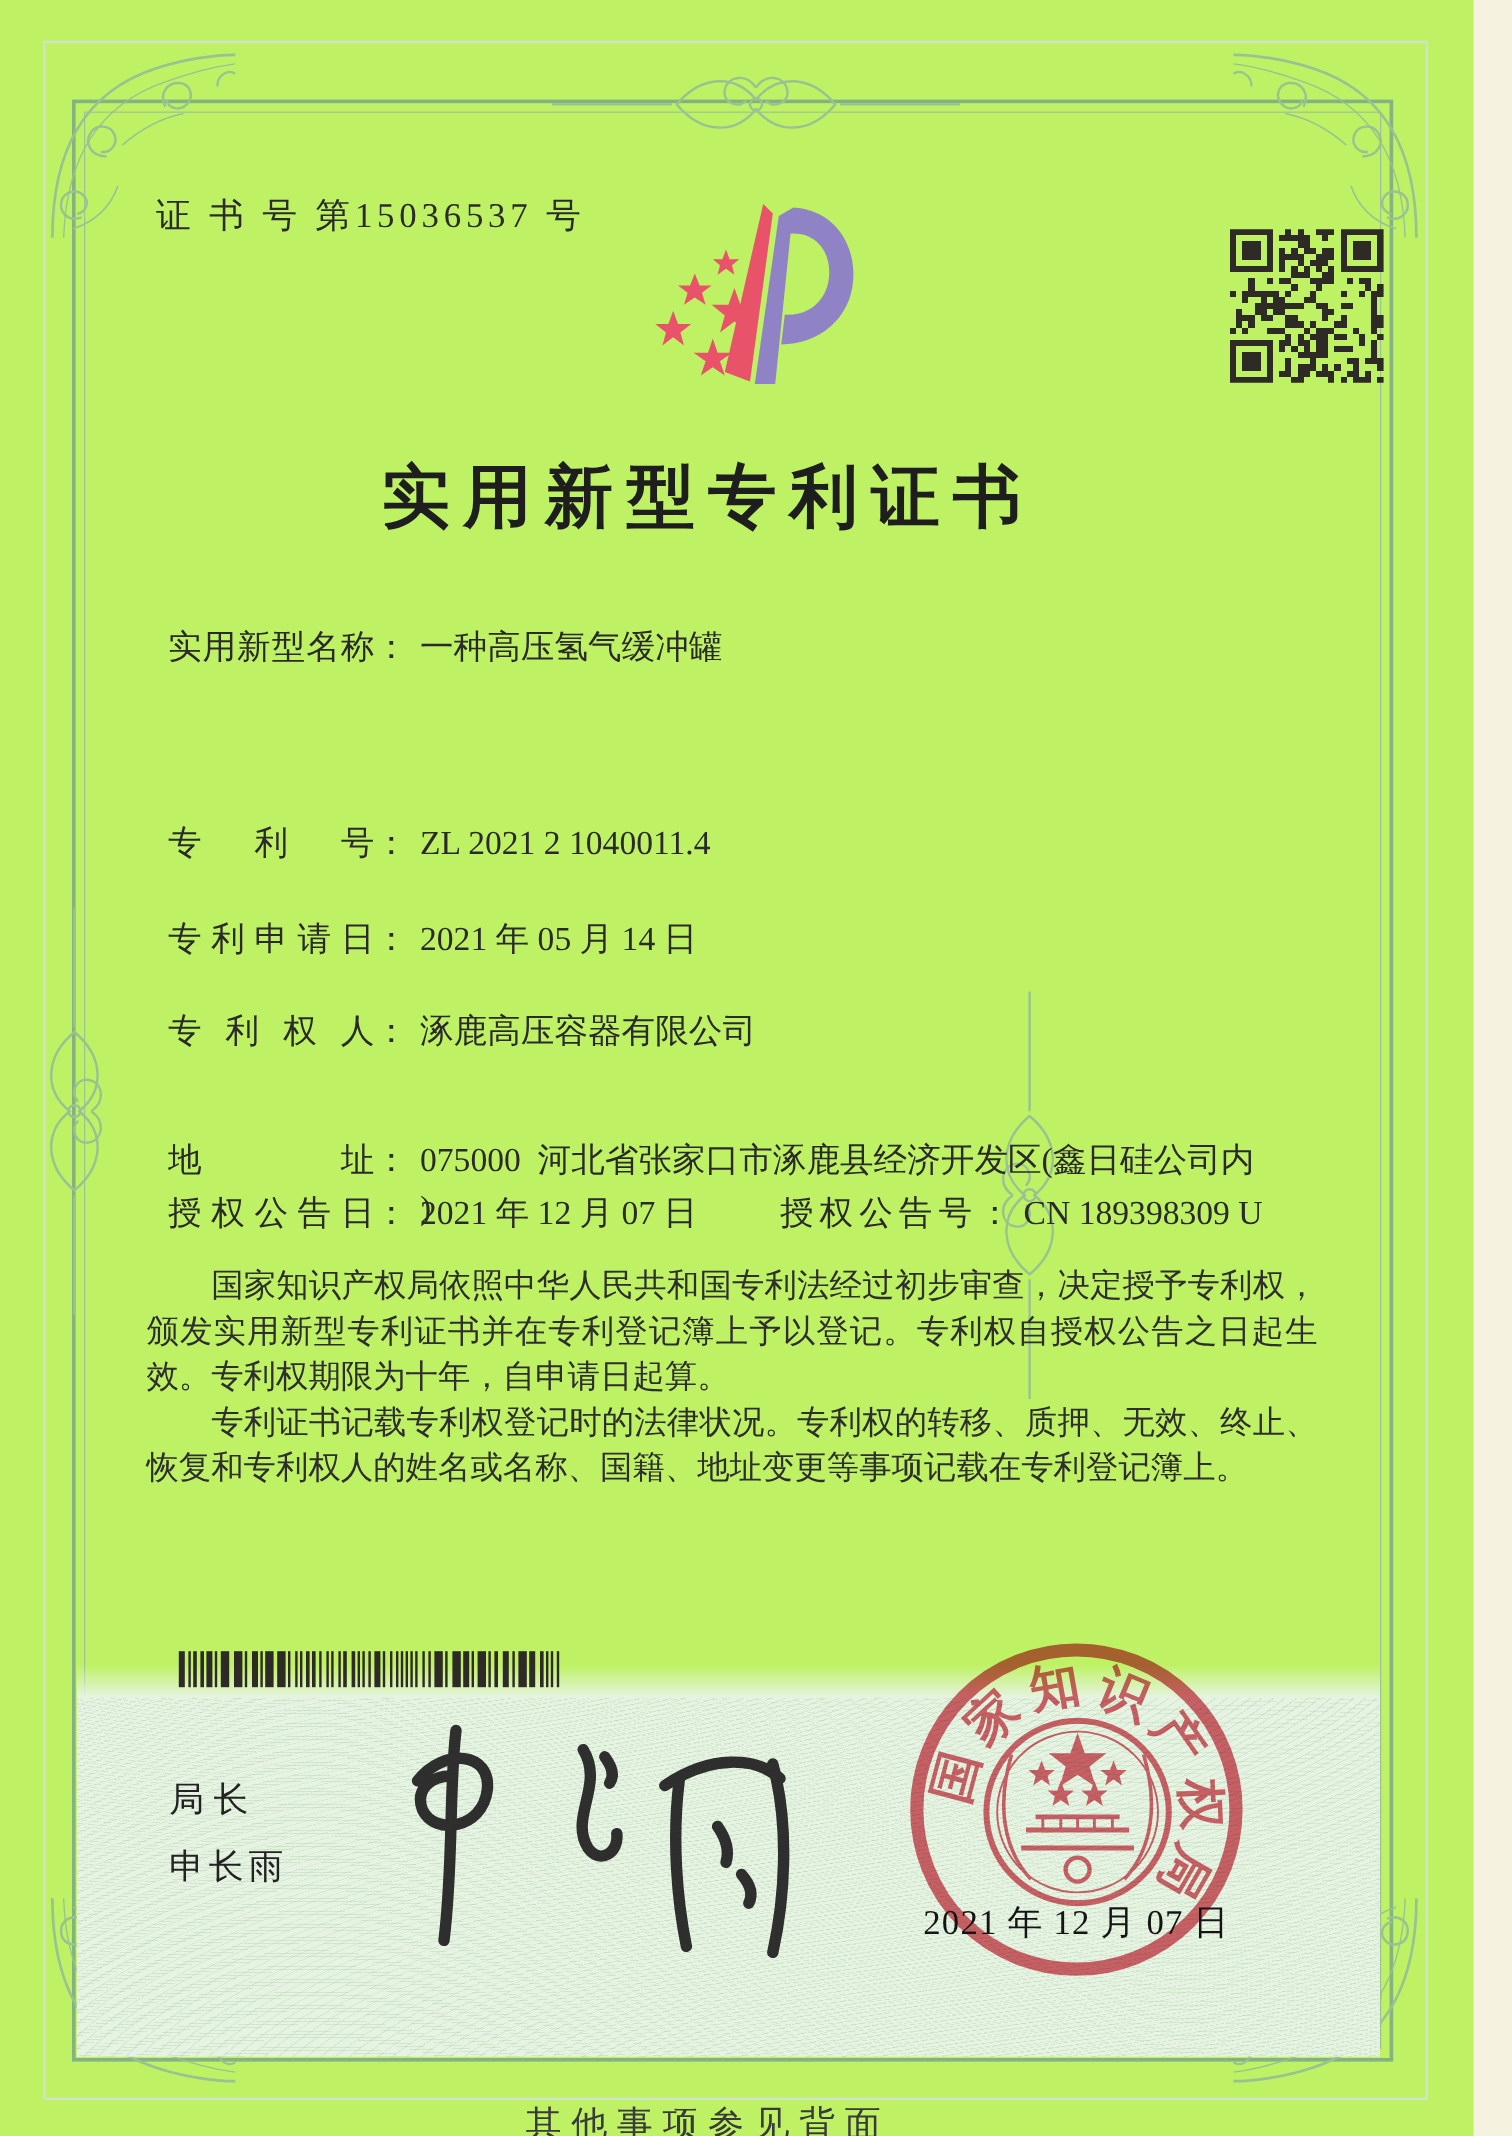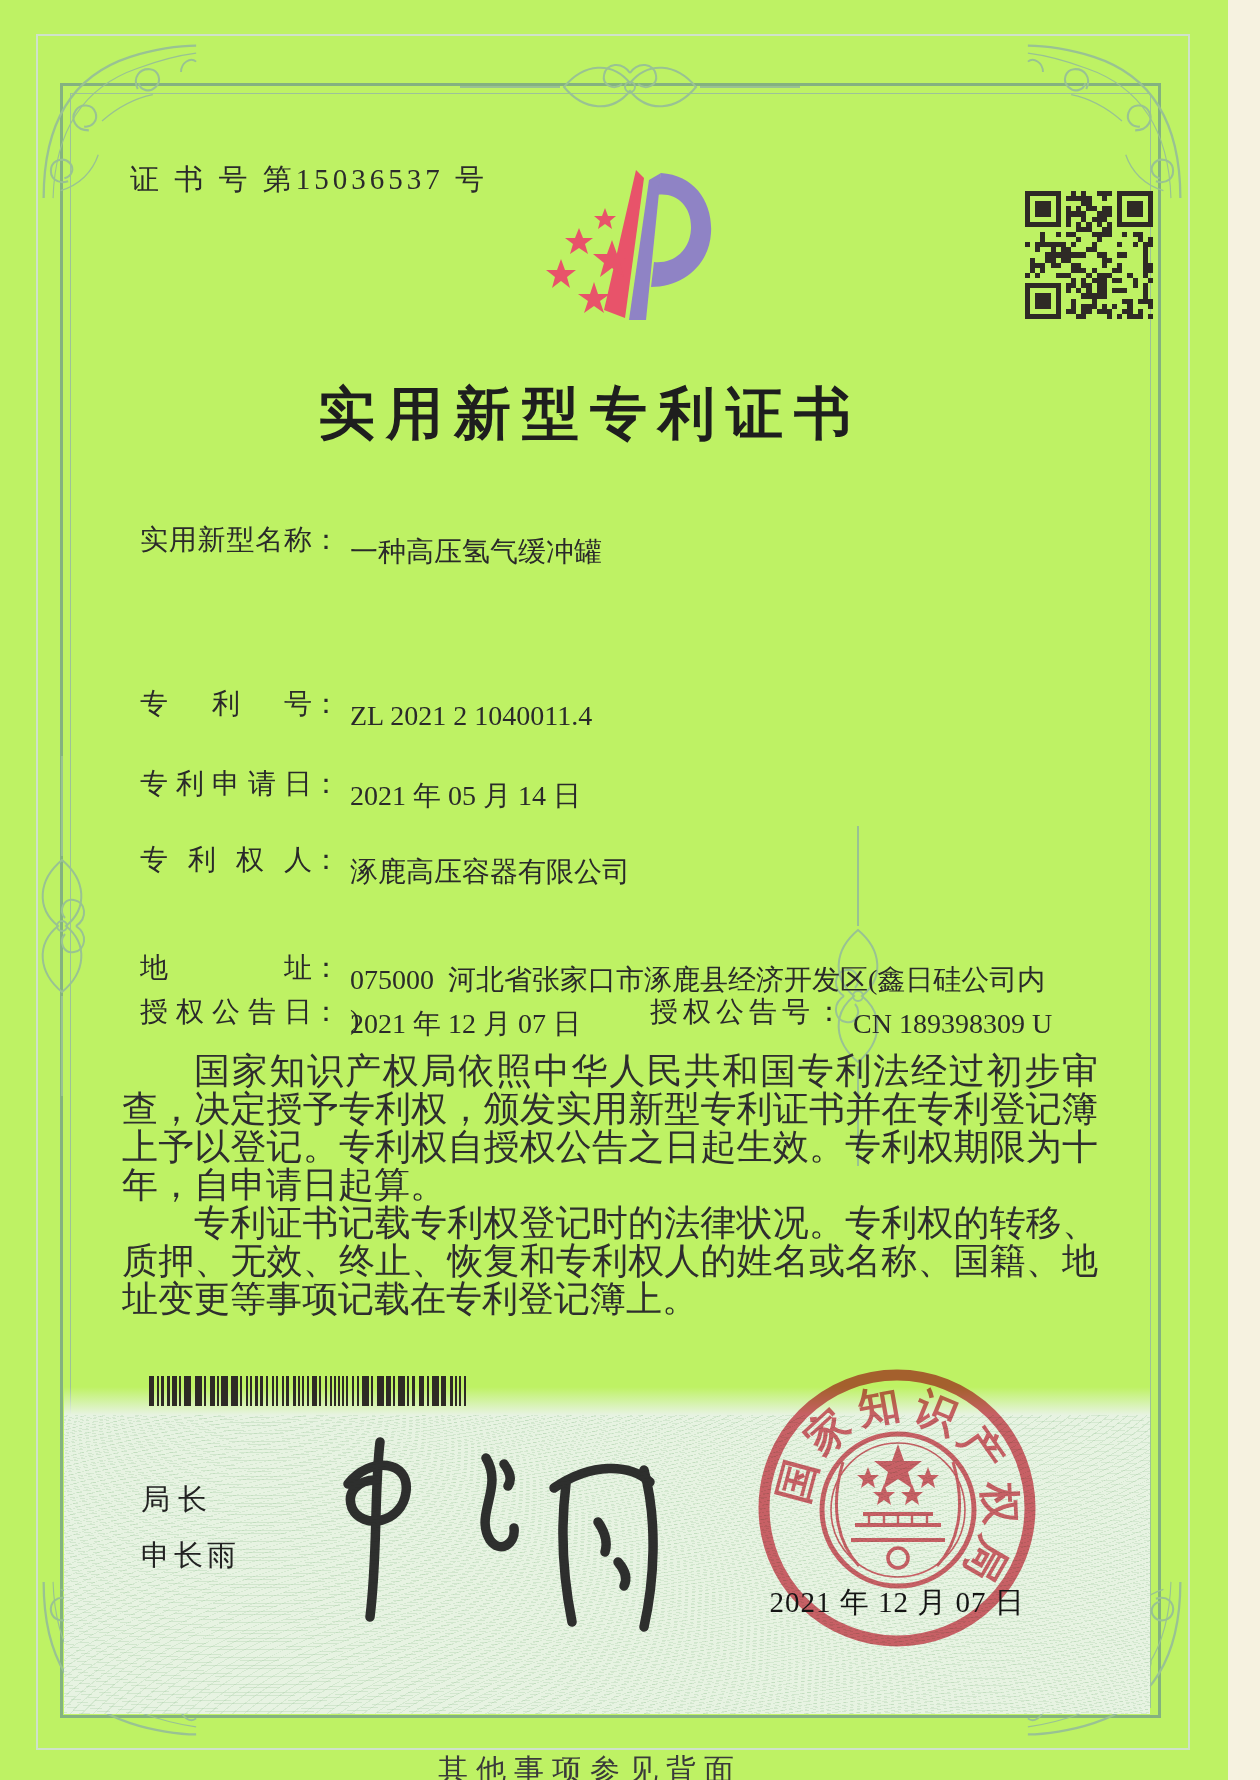--- a/index.html
+++ b/index.html
@@ -39,27 +39,27 @@
   
   .cert-no{position:absolute;left:130px;top:160px;font-size:29px;letter-spacing:4px;color:#2b2b2b;}
   .logo{position:absolute;left:532px;top:156px;width:190px;height:164px;}
   .qr{position:absolute;left:1025px;top:191px;width:128px;height:128px;}
   .title{position:absolute;left:20px;width:1140px;top:376px;text-align:center;
     font-size:57px;font-weight:bold;letter-spacing:11px;color:#1e1e1e;}
   
   .frow{position:absolute;left:140px;right:108px;font-size:28px;line-height:40px;color:#2a2a2a;}
   .flabel{display:inline-block;width:172px;text-align:justify;text-align-last:justify;vertical-align:top;}
   .fcolon{vertical-align:top;}
-  .fvalue{margin-left:10px;vertical-align:top;display:inline-block;max-width:800px;white-space:pre-wrap;margin-top:12px;}
+  .fvalue{margin-left:10px;vertical-align:top;display:inline-block;max-width:800px;white-space:pre-wrap;}
   .r1{top:520px;} .r2{top:602px;} .r3{top:684px;} .r4{top:764px;} .r5{top:840px;} .r6{top:948px;} .r7{top:992px;}
   .grant-no-pair{position:absolute;left:510px;top:0;white-space:nowrap;}
   .grant-no-pair .glabel{letter-spacing:5px;}
   
   .body-text{position:absolute;left:122px;right:130px;top:1052px;
-    font-size:36px;line-height:38px;text-align:justify;color:#2e2e2e;}
+    font-size:27px;line-height:38px;text-align:justify;color:#2e2e2e;}
   .body-text p{margin:0;text-indent:2em;}
   
   .barcode{position:absolute;left:149px;top:1376px;width:328px;height:30px;font-size:0;}
   .barcode .bar{display:inline-block;height:30px;background:#2e2a25;}
   
   .officer-title{position:absolute;left:141px;top:1480px;font-size:29px;letter-spacing:8px;color:#222;}
   .officer-name{position:absolute;left:141px;top:1536px;font-size:29px;letter-spacing:4px;color:#222;}
   .signature{position:absolute;left:318px;top:1422px;width:352px;height:232px;}
   .seal{position:absolute;left:751px;top:1362px;width:292px;height:292px;mix-blend-mode:multiply;}
   .seal-date{position:absolute;left:751px;top:1583px;width:292px;text-align:center;

